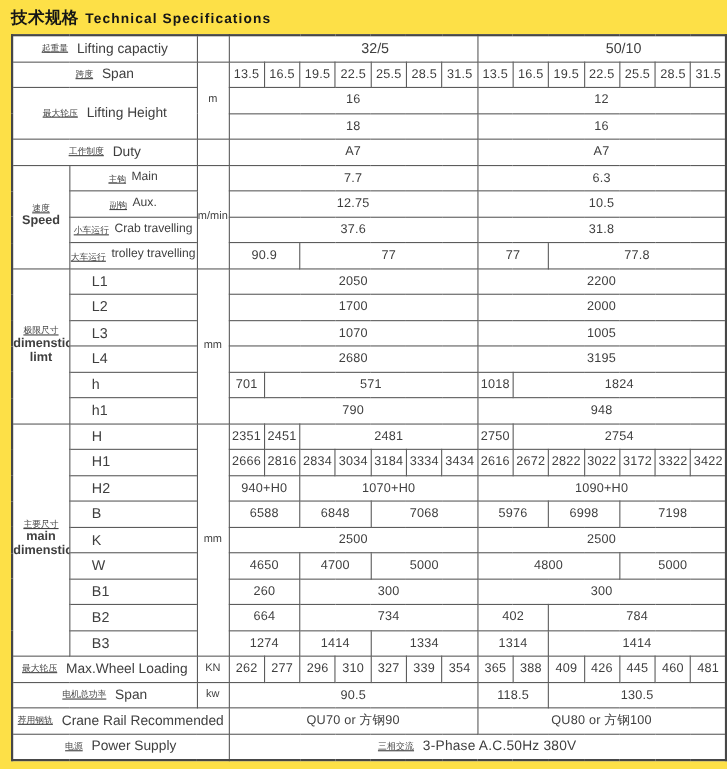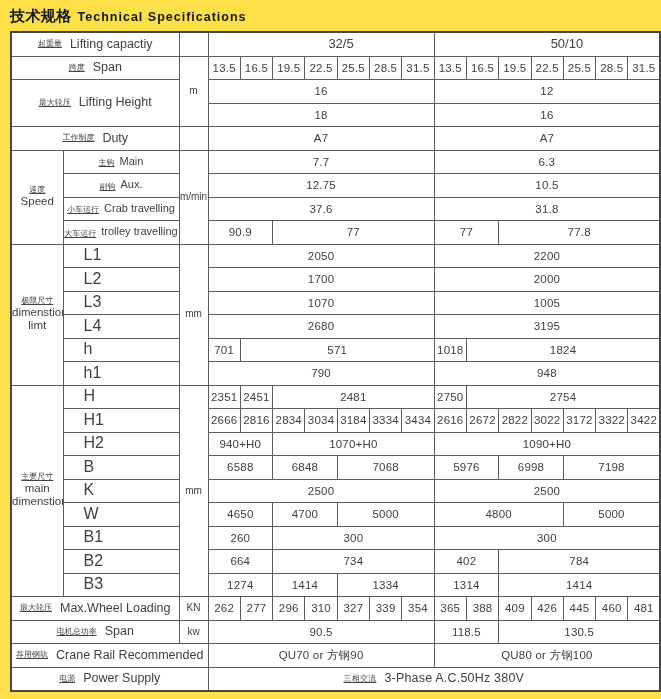--- a/index.html
+++ b/index.html
@@ -7,28 +7,28 @@
   .page{width:661px;height:699px;background:#fde047;}
   .title{padding:7px 0 5px 10px;font-size:15px;font-weight:bold;color:#161616;letter-spacing:.4px;white-space:nowrap;}
   .title .en{margin-left:6px;letter-spacing:1px;}
   table{border-collapse:collapse;table-layout:fixed;margin-left:10px;width:649px;border:2px solid #474747;background:#fff;}
   td{border:1px solid #5c5c5c;height:22.5px;text-align:center;vertical-align:middle;font-size:11.5px;padding:0;overflow:hidden;white-space:nowrap;line-height:1.05;color:#3f3f3f;}
   tr.sec td{border-top:1.8px solid #474747;}
   col.c-glab{width:52px;} col.c-slab{width:116px;} col.c-unit{width:29px;} col.c-d{width:32.3px;}
   .k-gcap{font-size:13px;padding-left:40px;}
   .k-d{font-size:11.5px;letter-spacing:.2px;}
   .k-unit{font-size:10px;}
-  .k-sub{text-align:left;padding-left:20px;font-size:16px;}
+  .k-sub{text-align:left;padding-left:20px;font-size:13px;}
   .pair{display:flex;justify-content:center;align-items:center;gap:8px;}
   .zh{font-size:8px;color:#444;text-decoration:underline;}
   .en{font-size:12.5px;}
   .k-sub2 .en{font-size:11px;}
   .k-sub2 .pair{gap:5px;align-items:flex-end;}
   .k-glabel .zh{display:block;font-size:8px;margin-bottom:1px;}
-  .enl{font-size:11.5px;line-height:1.15;}
+  .enl{font-size:11.5px;line-height:1.15;font-weight:bold;}
 </style>
 </head>
 <body>
 
 <div class="page">
   <div class="title">
     <span>技术规格</span><span class="en">Technical Specifications</span>
   </div>
   <table>
     <colgroup>

